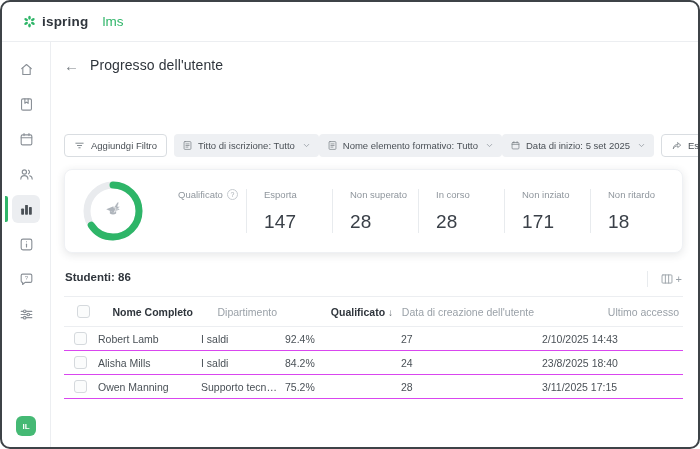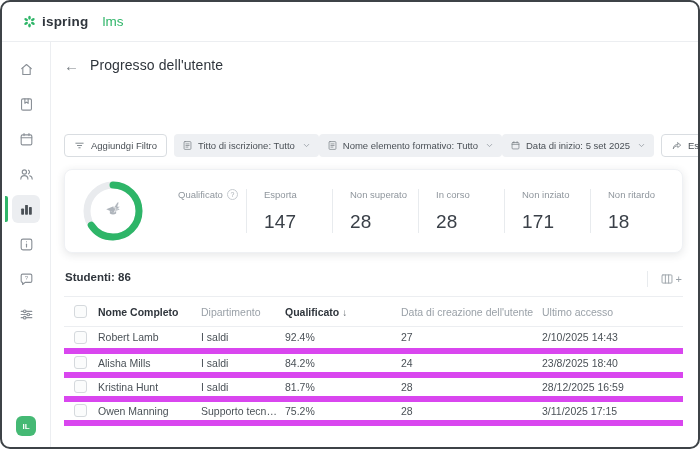--- a/index.html
+++ b/index.html
@@ -75,24 +75,24 @@
   
   .table-title-row { display:flex; align-items:flex-start; margin:0 1px 9px; }
   .table-title { font-size:11.5px; font-weight:700; color:#2F353C; }
   .cols-btn { margin-left:auto; display:flex; align-items:center; gap:2px; color:#9AA1A8;
               padding-left:12px; border-left:1px solid #E8EBEE; height:16px; cursor:pointer; }
   .cols-btn svg { width:14px; height:14px; }
   .cols-btn .plus { font-size:11px; line-height:1; color:#9AA1A8; }
 
   table { width:100%; border-collapse:collapse; font-size:10.5px; color:#4A5157; table-layout:fixed; }
   thead th { height:30px; border-top:1px solid #ECEEF1; border-bottom:1px solid #ECEEF1;
-             text-align:left; font-weight:400; color:#9AA1A8; padding:0 4px; cursor:pointer; }
+             text-align:right; font-weight:400; color:#9AA1A8; padding:0 4px; cursor:pointer; }
   thead th.emph { color:#2F353C; font-weight:700; }
   thead th .sort { color:#6A7076; font-weight:400; font-size:10px; }
-  tbody td { height:24px; border-bottom:6px solid #d946ef; padding:2px 4px; overflow:hidden;
+  tbody td { height:24px; border-bottom:1px solid #d946ef; padding:2px 4px; overflow:hidden;
              text-overflow:ellipsis; white-space:nowrap; }
   .cb-col { width:30px; padding-left:10px !important; }
   .checkbox { width:13px; height:13px; border:1px solid #D5D9DD; border-radius:3px;
               background:#FBFCFC; display:inline-block; vertical-align:middle; cursor:pointer; }
 </style>
 </head>
 <body>
 
 <div class="frame">
 
@@ -362,28 +362,20 @@
             <tr>
               <td class="cb-col"><span class="checkbox"></span></td>
               <td>Alisha Mills</td>
               <td>I saldi</td>
               <td>84.2%</td>
               <td>24</td>
               <td>23/8/2025 18:40</td>
             </tr>
             <tr>
               <td class="cb-col"><span class="checkbox"></span></td>
-              <td>Kristina Hunt</td>
-              <td>I saldi</td>
-              <td>81.7%</td>
-              <td>28</td>
-              <td>28/12/2025 16:59</td>
-            </tr>
-            <tr>
-              <td class="cb-col"><span class="checkbox"></span></td>
               <td>Owen Manning</td>
               <td>Supporto tecnico</td>
               <td>75.2%</td>
               <td>28</td>
               <td>3/11/2025 17:15</td>
             </tr>
           </tbody>
       </table>
 
     </main>

